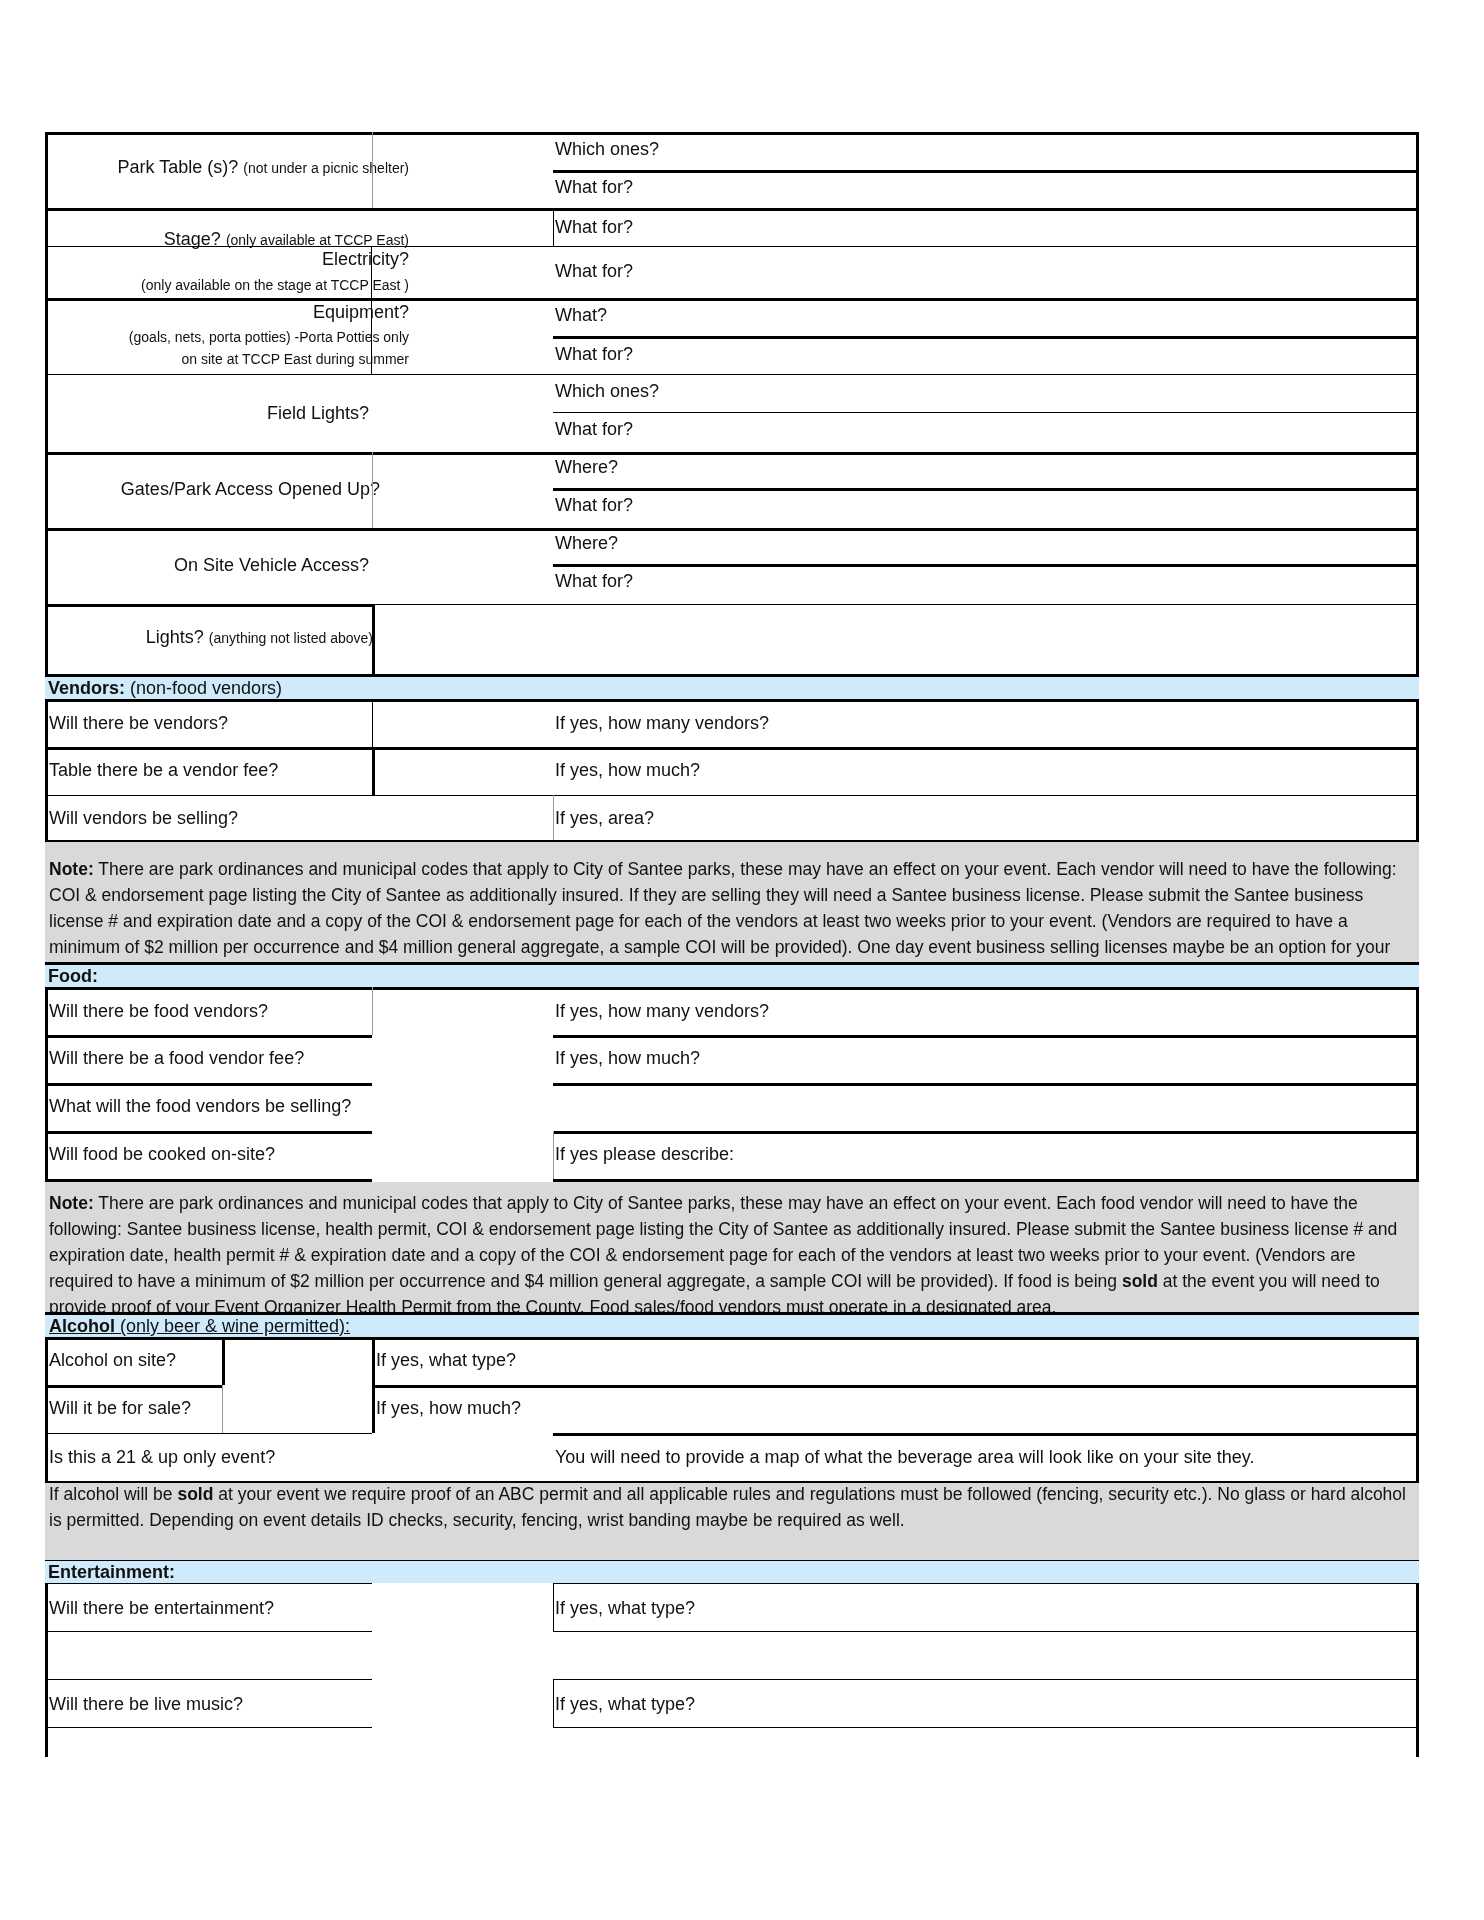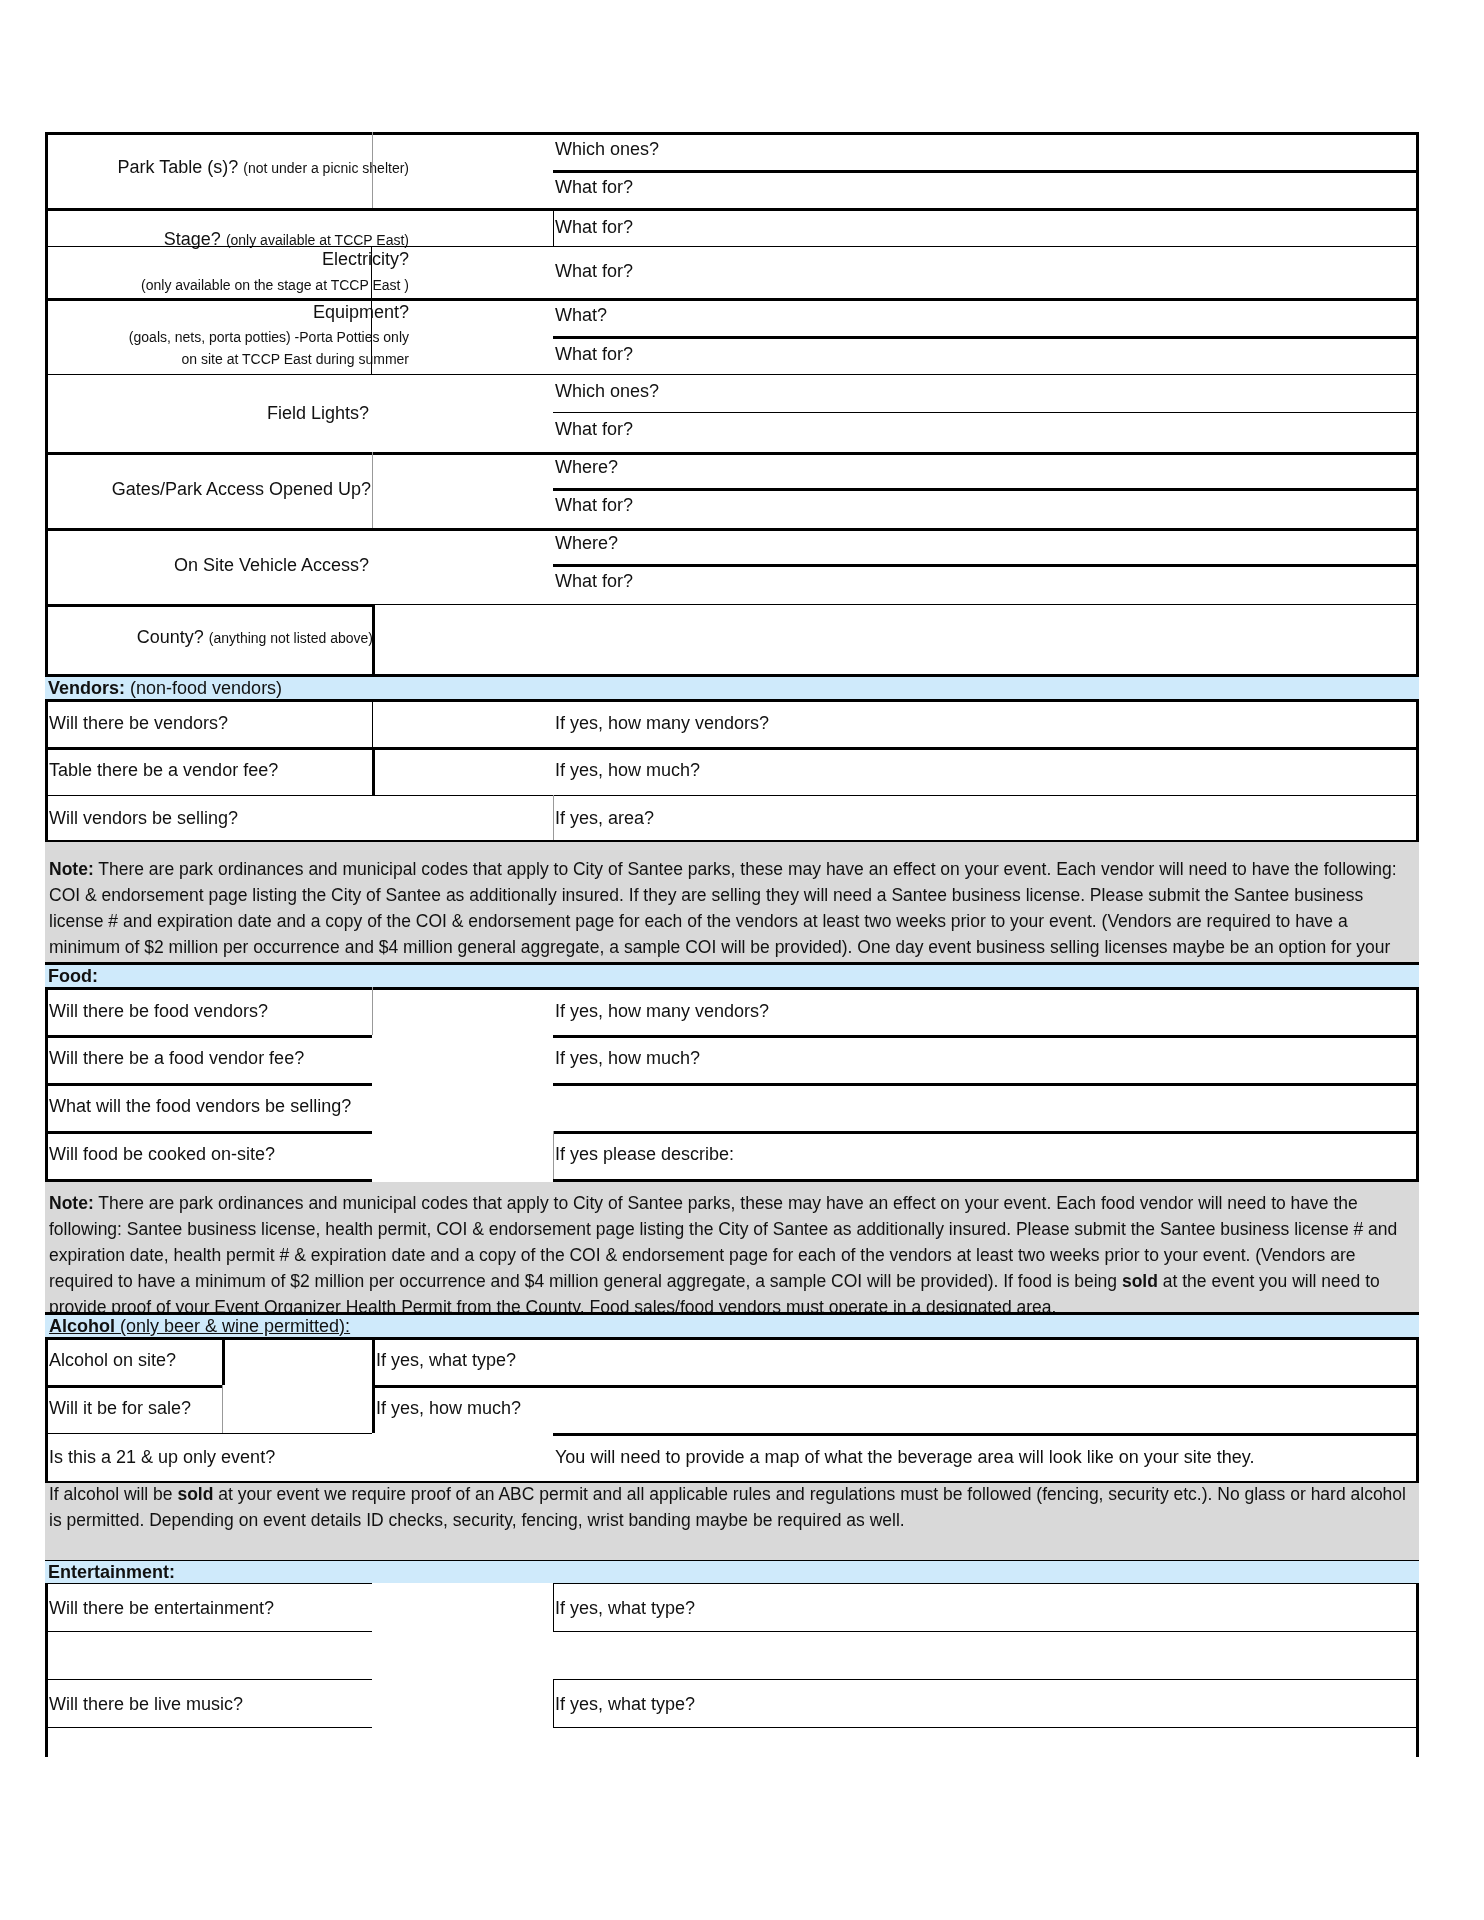--- a/index.html
+++ b/index.html
@@ -56,35 +56,35 @@
   <div class="hl" style="left:508px;top:204px;width:866px;"></div>
   <div class="abs txt" style="left:510px;top:211px;">What for?</div>
   <div class="hl thin" style="left:0;top:242px;width:1374px;"></div>
 
   <div class="abs txt r" style="left:4px;top:270px;width:320px;">Field Lights?</div>
   <div class="abs txt" style="left:510px;top:248px;">Which ones?</div>
   <div class="hl thin" style="left:508px;top:280px;width:866px;"></div>
   <div class="abs txt" style="left:510px;top:286px;">What for?</div>
   <div class="hl" style="left:0;top:320px;width:1374px;"></div>
 
-  <div class="abs txt r" style="left:6px;top:346px;width:320px;">Gates/Park Access Opened Up?</div>
+  <div class="abs txt r" style="left:15px;top:346px;width:320px;">Gates/Park Access Opened Up?</div>
   <div class="vl grey" style="left:327px;top:320px;height:76px;"></div>
   <div class="abs txt" style="left:510px;top:324px;">Where?</div>
   <div class="hl" style="left:508px;top:356px;width:866px;"></div>
   <div class="abs txt" style="left:510px;top:362px;">What for?</div>
   <div class="hl" style="left:0;top:396px;width:1374px;"></div>
 
   <div class="abs txt r" style="left:4px;top:422px;width:320px;">On Site Vehicle Access?</div>
   <div class="abs txt" style="left:510px;top:400px;">Where?</div>
   <div class="hl" style="left:508px;top:432px;width:866px;"></div>
   <div class="abs txt" style="left:510px;top:438px;">What for?</div>
   <div class="hl" style="left:0;top:472px;width:327px;"></div>
   <div class="hl thin" style="left:327px;top:472px;width:1047px;"></div>
 
-  <div class="abs txt r" style="left:4px;top:494px;width:324px;"><span>County?</span> <span class="small">(anything not listed above)</span></div>
+  <div class="abs txt r" style="left:4px;top:494px;width:324px;"><span>Lights?</span> <span class="small">(anything not listed above)</span></div>
   <div class="vl" style="left:327px;top:472px;height:70px;"></div>
   <textarea class="field" style="left: 332px; top: 476px; width: 1030px; height: 60px; border: none; resize: none;"></textarea>
   <div class="hl" style="left:0;top:542px;width:1374px;"></div>
 
   <div class="sec" style="top:545px;height:22px;">
     <div class="abs txt" style="left:3px;top:0;"><b>Vendors:</b><span> (non-food vendors)</span></div>
   </div>
   <div class="hl" style="left:0;top:567px;width:1374px;"></div>
 
   <div class="abs txt" style="left:4px;top:580px;">Will there be vendors?</div>

